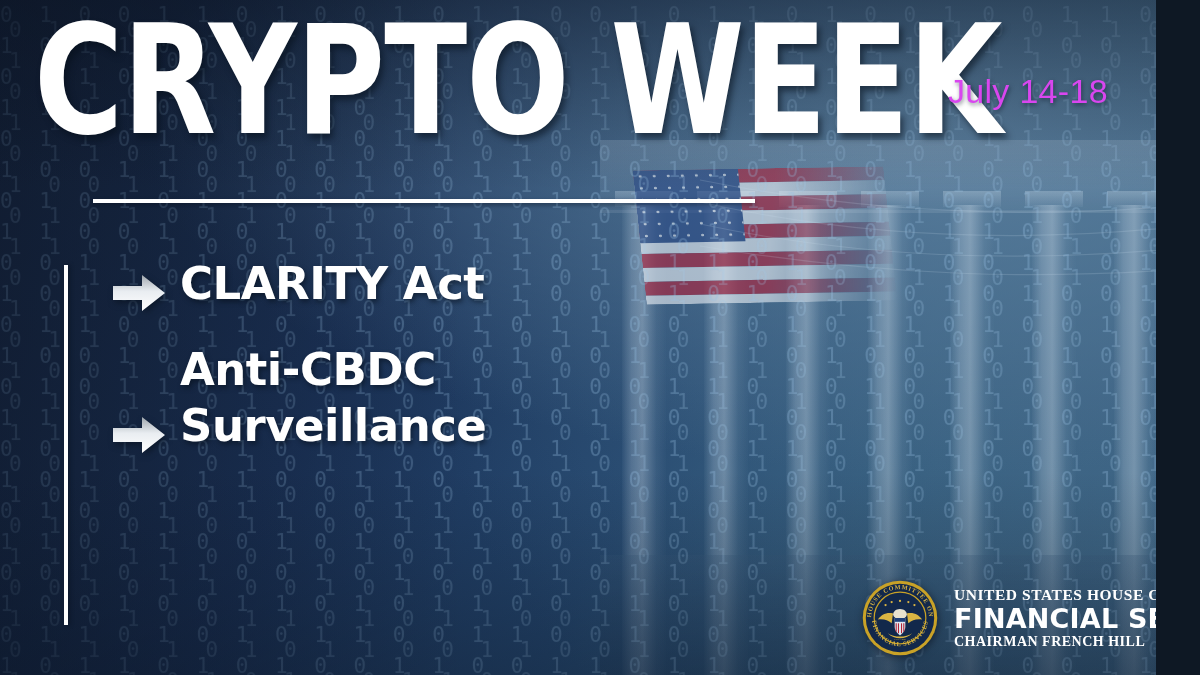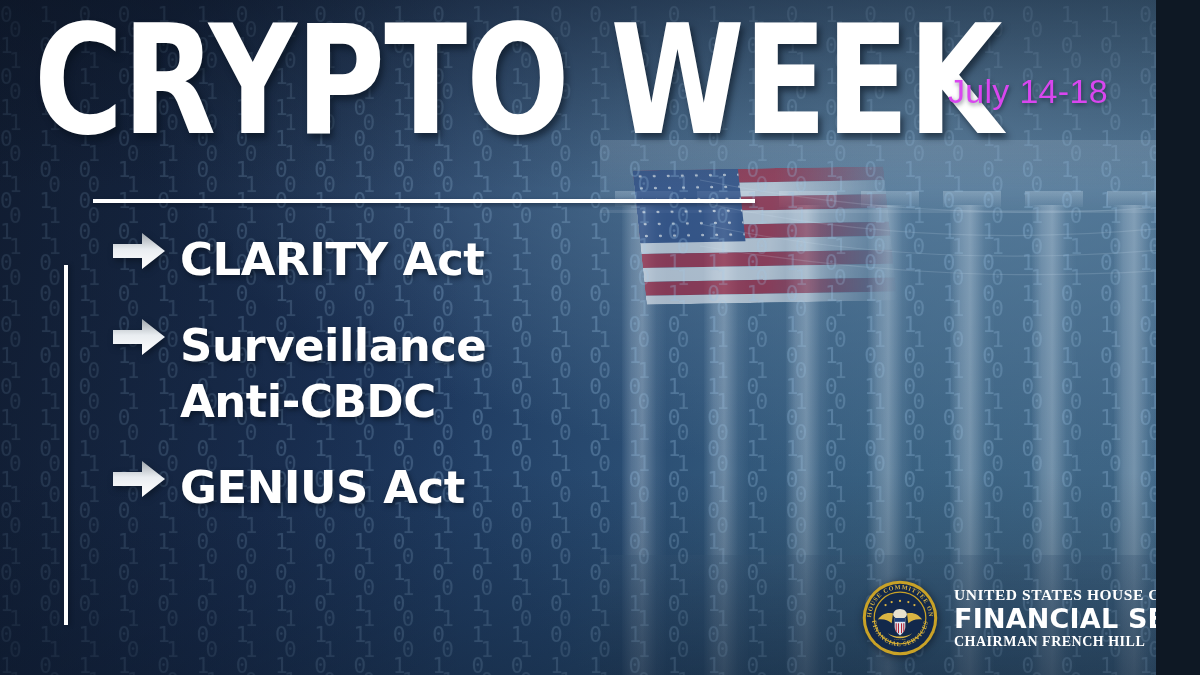--- a/index.html
+++ b/index.html
@@ -121,21 +121,21 @@
     background: #ffffff;
     box-shadow: 0 2px 4px rgba(6,14,26,.45);
   }
   .rule-v {
     position: absolute; left: 64px; top: 265px; width: 4px; height: 360px;
     background: #ffffff;
     box-shadow: 2px 0 4px rgba(6,14,26,.45);
   }
 
   .items { position: absolute; left: 112px; top: 232px; width: 560px; }
-  .item { display: flex; align-items: flex-start; margin-bottom: 30px; }
+  .item { display: flex; align-items: flex-end; margin-bottom: 30px; margin-top: 24px; }
   .item:last-child { margin-bottom: 0; }
 
   .arrow {
     flex: 0 0 auto;
     width: 54px; height: 38px;
     margin-right: 14px;
     filter: drop-shadow(2px 3px 3px rgba(6,14,26,.55));
   }
   .item-text {
     font-family: "DejaVu Sans", sans-serif;
@@ -296,40 +296,25 @@
         <defs>
           <linearGradient id="ag2" x1="0" y1="0" x2="0" y2="1">
             <stop offset="0%" stop-color="#9fa6ad"></stop>
             <stop offset="45%" stop-color="#e9edf1"></stop>
             <stop offset="100%" stop-color="#ffffff"></stop>
           </linearGradient>
         </defs>
         <path d="M1,12 L30,12 L30,1 L53,19 L30,37 L30,26 L1,26 Z" fill="url(#ag2)"></path>
       </svg>
       <div class="item-text">
+        <span class="ln">Anti-CBDC</span>
         <span class="ln">Surveillance</span>
-        <span class="ln">Anti-CBDC</span>
       </div>
     </div>
 
-    <div class="item">
-      <svg class="arrow" viewBox="0 0 54 38">
-        <defs>
-          <linearGradient id="ag3" x1="0" y1="0" x2="0" y2="1">
-            <stop offset="0%" stop-color="#9fa6ad"></stop>
-            <stop offset="45%" stop-color="#e9edf1"></stop>
-            <stop offset="100%" stop-color="#ffffff"></stop>
-          </linearGradient>
-        </defs>
-        <path d="M1,12 L30,12 L30,1 L53,19 L30,37 L30,26 L1,26 Z" fill="url(#ag3)"></path>
-      </svg>
-      <div class="item-text">
-        <span class="ln">GENIUS Act</span>
-      </div>
-    </div>
 
   </div>
 
   <div class="logo">
     <svg class="seal" viewBox="0 0 100 100">
       <circle cx="50" cy="50" r="49" fill="#c9a227"></circle>
       <circle cx="50" cy="50" r="45" fill="#12284b"></circle>
       <circle cx="50" cy="50" r="34" fill="none" stroke="#c9a227" stroke-width="1.6"></circle>
       <circle cx="50" cy="50" r="31.5" fill="#12284b"></circle>
       <path id="sealTop" d="M50,50 m-38,0 a38,38 0 0,1 76,0" fill="none"></path>

